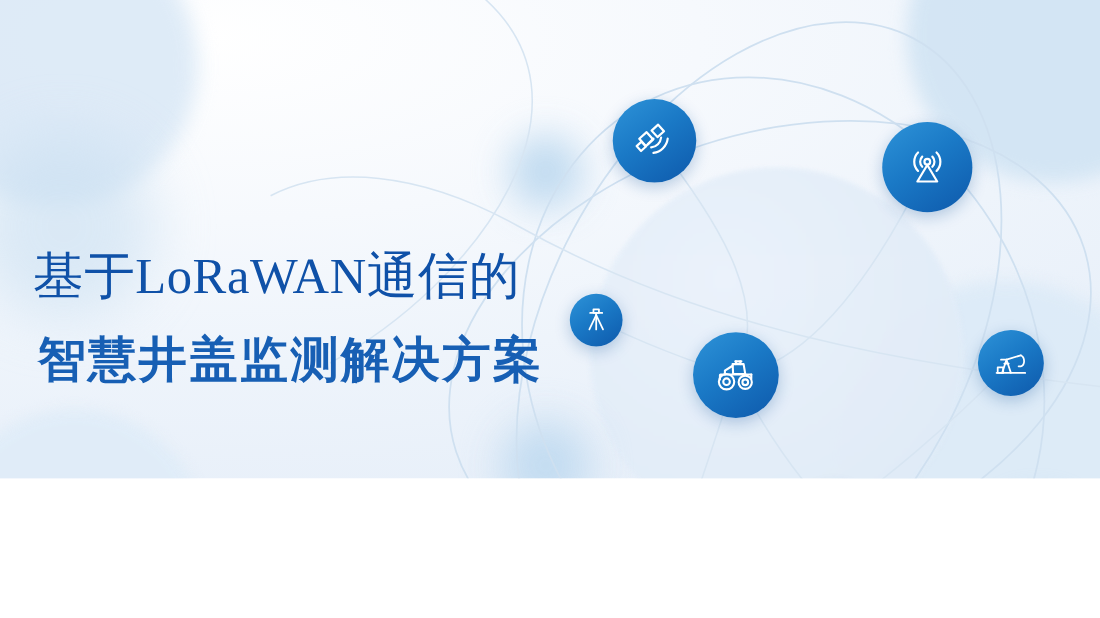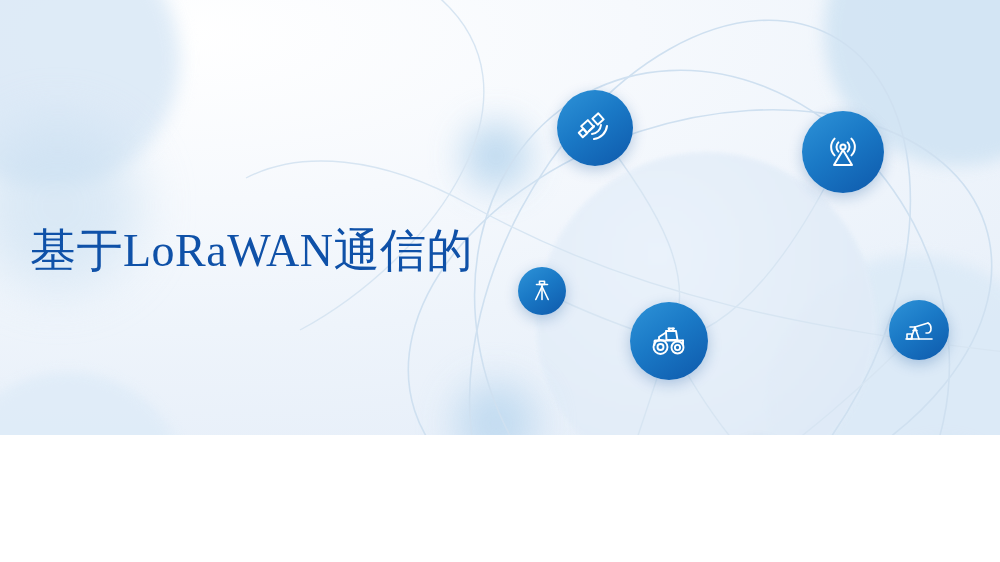--- a/index.html
+++ b/index.html
@@ -93,20 +93,21 @@
       <path d="M 669 341 C 700 400 730 440 758 468"></path>
       <path d="M 669 341 C 650 400 634 450 621 483"></path>
       <path d="M 919 330 C 860 390 800 440 758 468"></path>
       <path d="M 542 291 C 580 310 630 330 669 341"></path>
       <path d="M 621 483 C 700 520 820 510 905 462"></path>
     </g>
   </svg>
 
   <div class="title-wrap">
     <div class="title-line1" style="color: rgb(15, 81, 168);">基于LoRaWAN通信的</div>
+    <div class="title-line2" style="color: rgb(23, 95, 180);">智慧井盖监测解决方案</div>
   </div>
 
   <div class="node" id="n-satellite" title="卫星通信" style="left: 557px; top: 90px; width: 76px; height: 76px;">
     <span>
       <svg width="40" height="40" viewBox="0 0 40 40" stroke-width="2">
         <rect x="8" y="14" width="9" height="9" transform="rotate(-42 12.5 18.5)"></rect>
         <rect x="19" y="7" width="8" height="8" transform="rotate(-42 23 11)"></rect>
         <rect x="5" y="22" width="6" height="6" transform="rotate(-42 8 25)"></rect>
         <path d="M17 26 a10 10 0 0 0 9 -9"></path>
         <path d="M19 31 a15 15 0 0 0 13 -13"></path>

